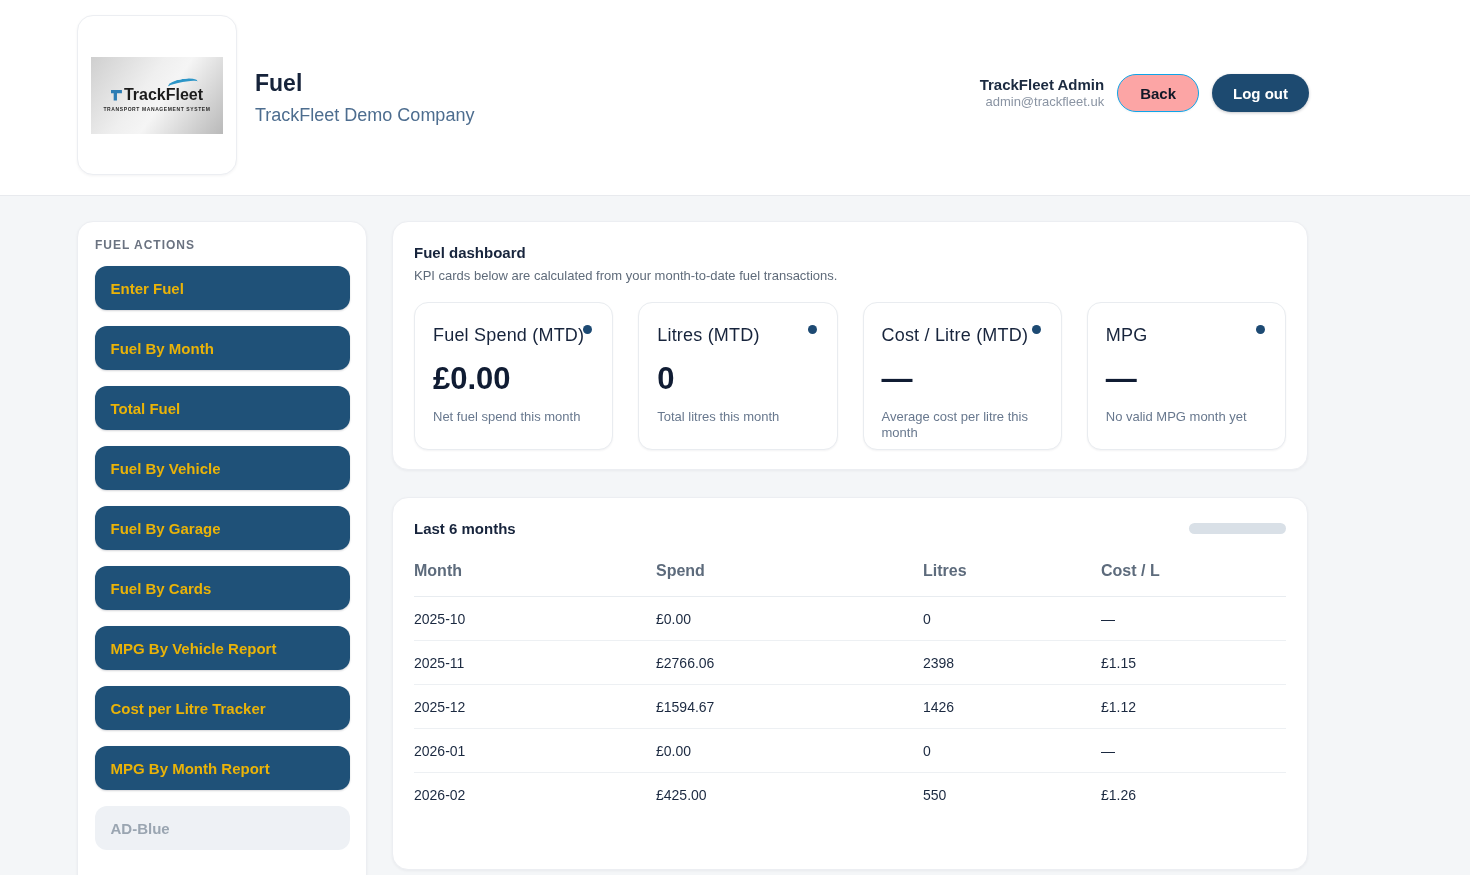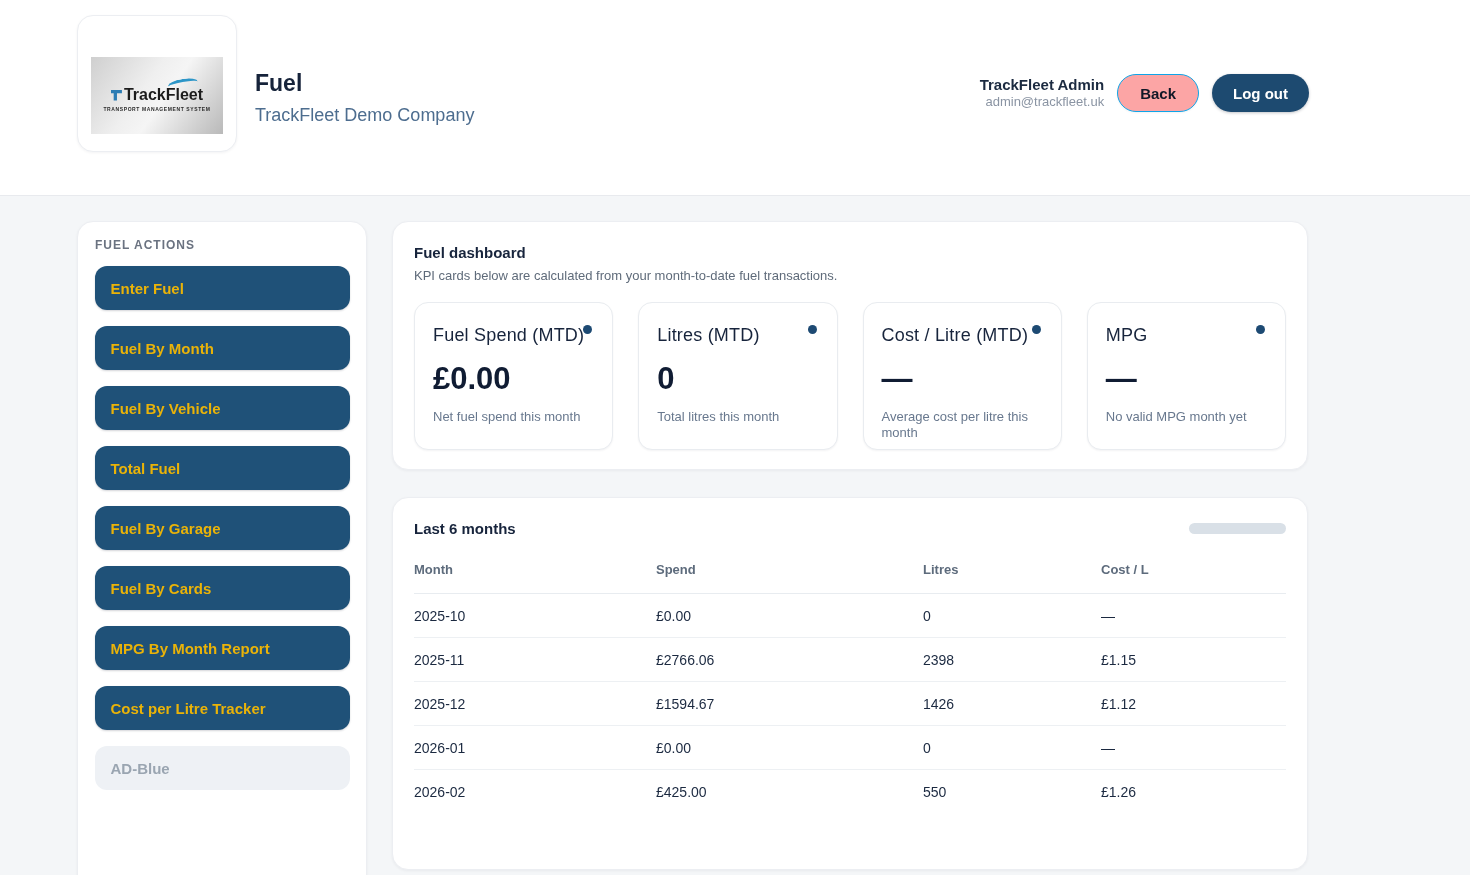--- a/index.html
+++ b/index.html
@@ -10,21 +10,21 @@
     font-family:"Liberation Sans", sans-serif;
     color:#17243c;
   }
 
   
   .topbar {
     position:absolute; top:0; left:0; width:1470px; height:196px;
     background:#ffffff; border-bottom:1px solid #e8eaee;
   }
   .logo-card {
-    position:absolute; left:77px; top:15px; width:160px; height:137px;
+    position:absolute; left:77px; top:15px; width:160px; height:160px;
     background:#fff; border:1px solid #eceef2; border-radius:16px;
     box-shadow:0 1px 3px rgba(16,24,40,.05);
   }
   .logo-img {
     position:absolute; left:13px; top:41px; width:132px; height:77px;
     background:linear-gradient(125deg,#cfcfcf 0%,#efefef 40%,#f5f5f5 55%,#b9b9b9 100%);
     display:flex; flex-direction:column; align-items:center; justify-content:center;
     overflow:hidden;
   }
   .logo-swoosh {
@@ -111,21 +111,21 @@
   .kpi-value { font-size:31px; font-weight:800; color:#101c33; margin-top:17px; line-height:1; }
   .kpi-caption { font-size:13px; color:#68788e; margin-top:15px; line-height:1.25; }
 
   
   .table-card { left:392px; top:497px; width:916px; height:373px; padding:22px 21px 0; }
   .table-head-row { display:flex; align-items:center; justify-content:space-between; }
   .table-title { margin:0; font-size:15px; font-weight:bold; color:#17243c; }
   .pill { width:97px; height:11px; border-radius:6px; background:#d9e0e7; }
   table.months { width:100%; border-collapse:collapse; margin-top:23px; }
   table.months th {
-    text-align:left; font-size:13px; font-weight:bold; color:#5d6b7c;
+    text-align:left; font-size:16px; font-weight:bold; color:#5d6b7c;
     padding:2px 0 16px; border-bottom:1px solid #e8ecf0;
   }
   table.months td {
     font-size:14px; color:#1b2940;
     padding:14px 0 13px; border-bottom:1px solid #edf0f3;
   }
   table.months tr:last-child td { border-bottom:none; }
 </style>
 </head>
 <body>
@@ -154,26 +154,27 @@
     </div>
     <button class="btn btn-back">Back</button>
     <button class="btn btn-logout">Log out</button>
   </div>
 </header>
 
 <aside class="card sidebar">
   <h2 class="sidebar-heading">FUEL ACTIONS</h2>
   <button class="sbtn">Enter Fuel</button>
   <button class="sbtn">Fuel By Month</button>
+  <button class="sbtn">Total Fuel</button>
   <button class="sbtn">Fuel By Vehicle</button>
-  <button class="sbtn">Total Fuel</button>
   <button class="sbtn">Fuel By Garage</button>
   <button class="sbtn">Fuel By Cards</button>
+  <button class="sbtn">MPG By Vehicle Report</button>
+  <button class="sbtn">Cost per Litre Tracker</button>
   <button class="sbtn">MPG By Month Report</button>
-  <button class="sbtn">Cost per Litre Tracker</button>
   <button class="sbtn disabled">AD-Blue</button>
 </aside>
 
 <section class="card dashboard">
   <h2 class="dash-title">Fuel dashboard</h2>
   <p class="dash-sub">KPI cards below are calculated from your month-to-date fuel transactions.</p>
 
   <div class="kpi-row">
     <div class="kpi">
       <span class="kpi-dot"></span>

